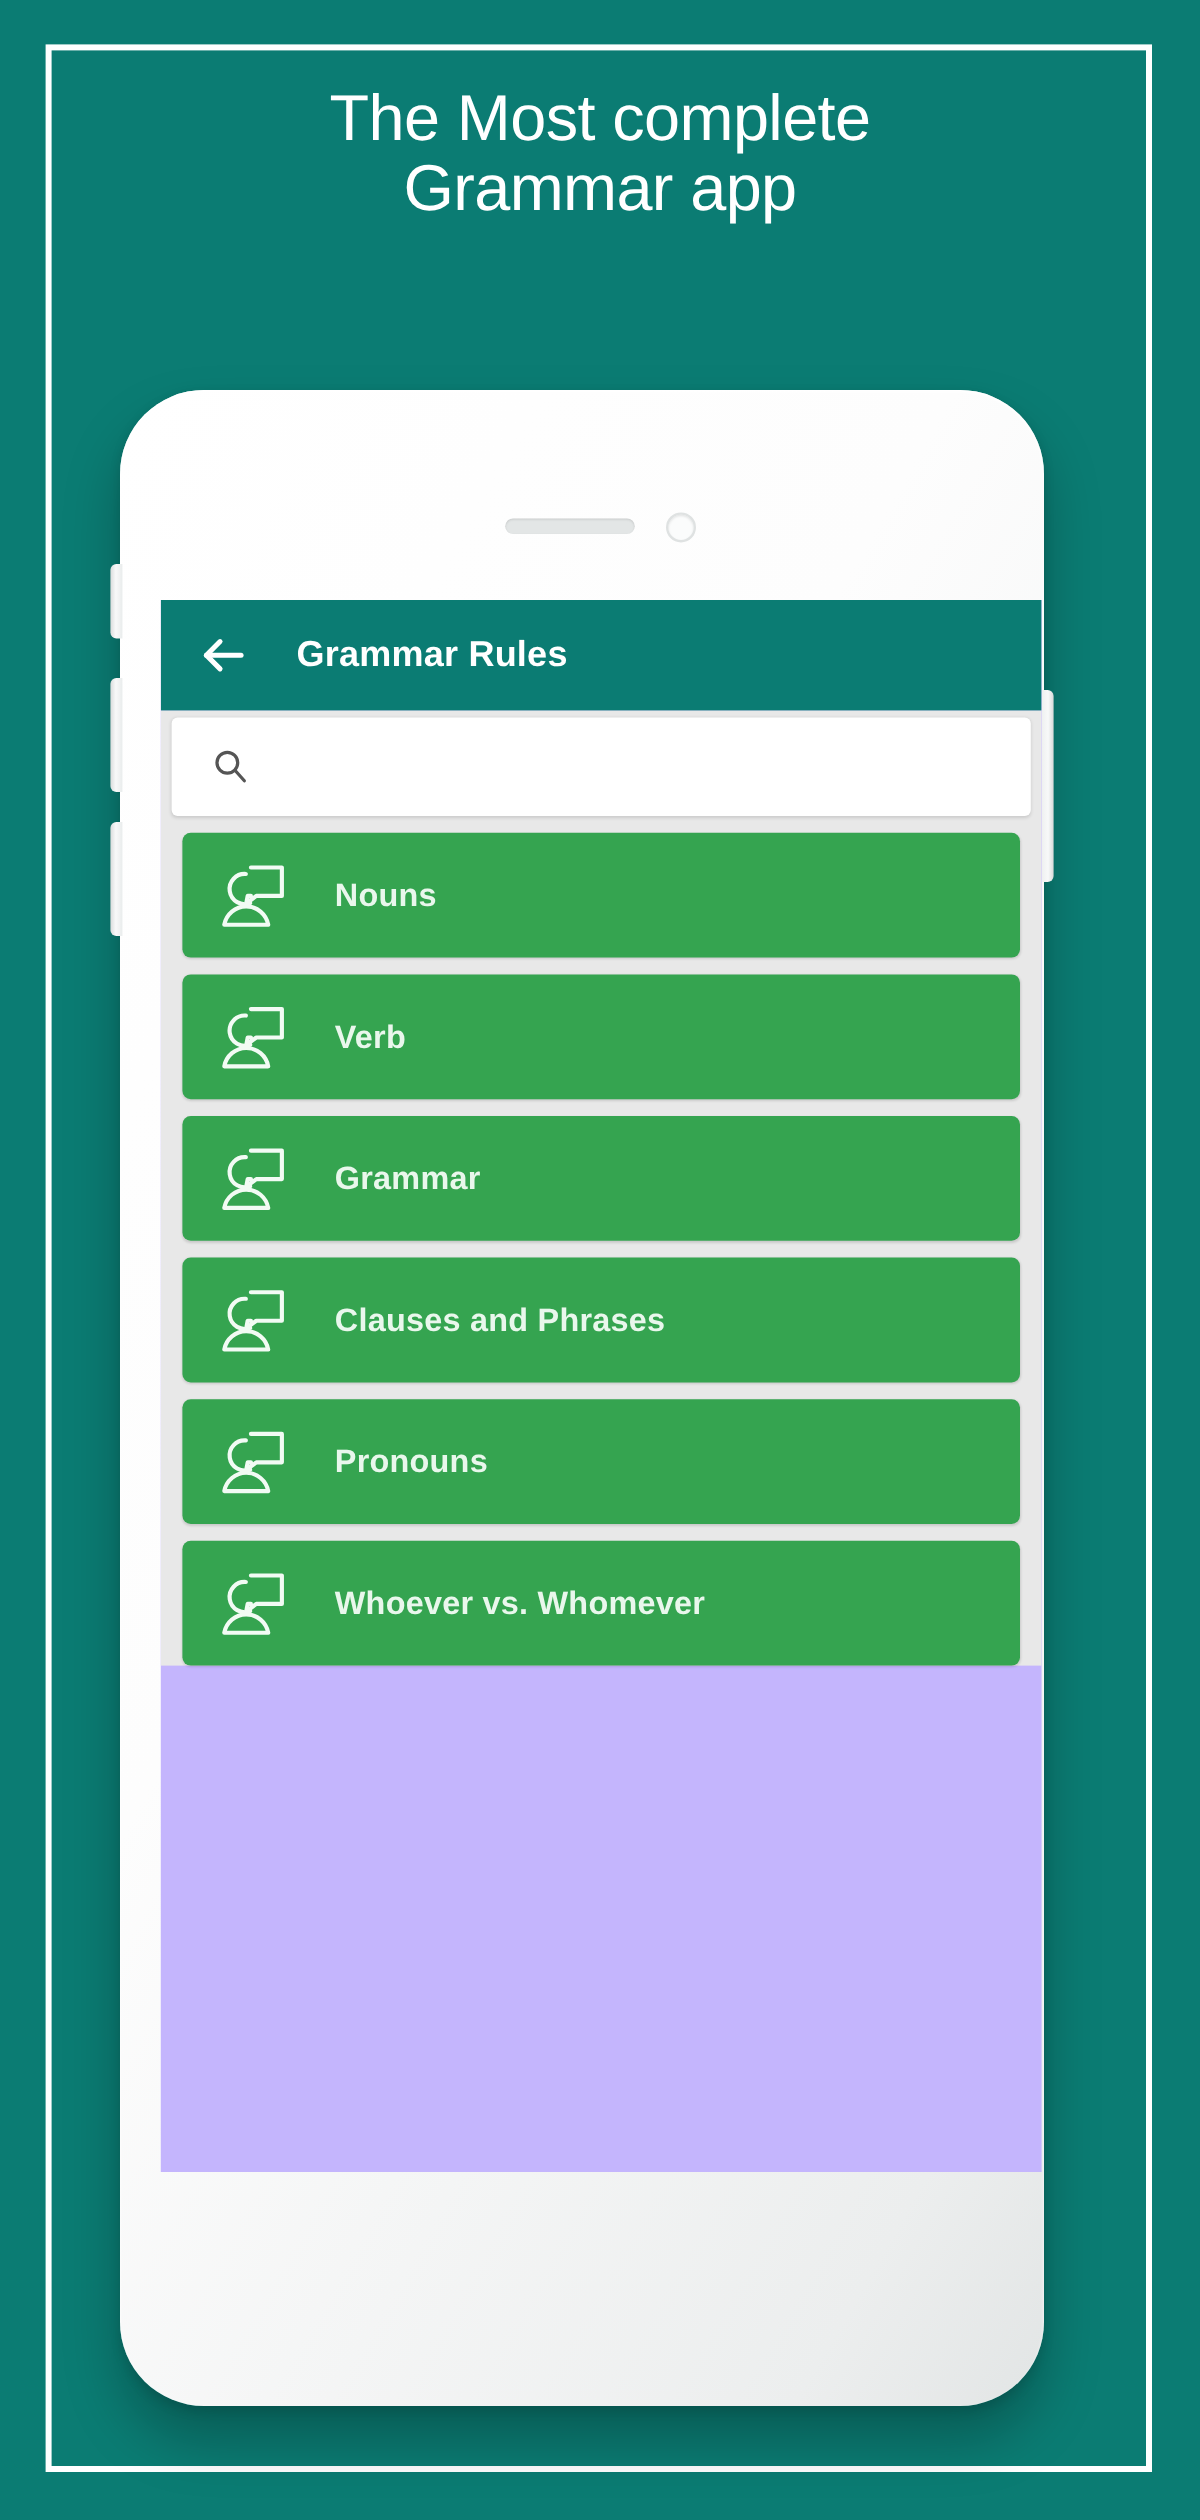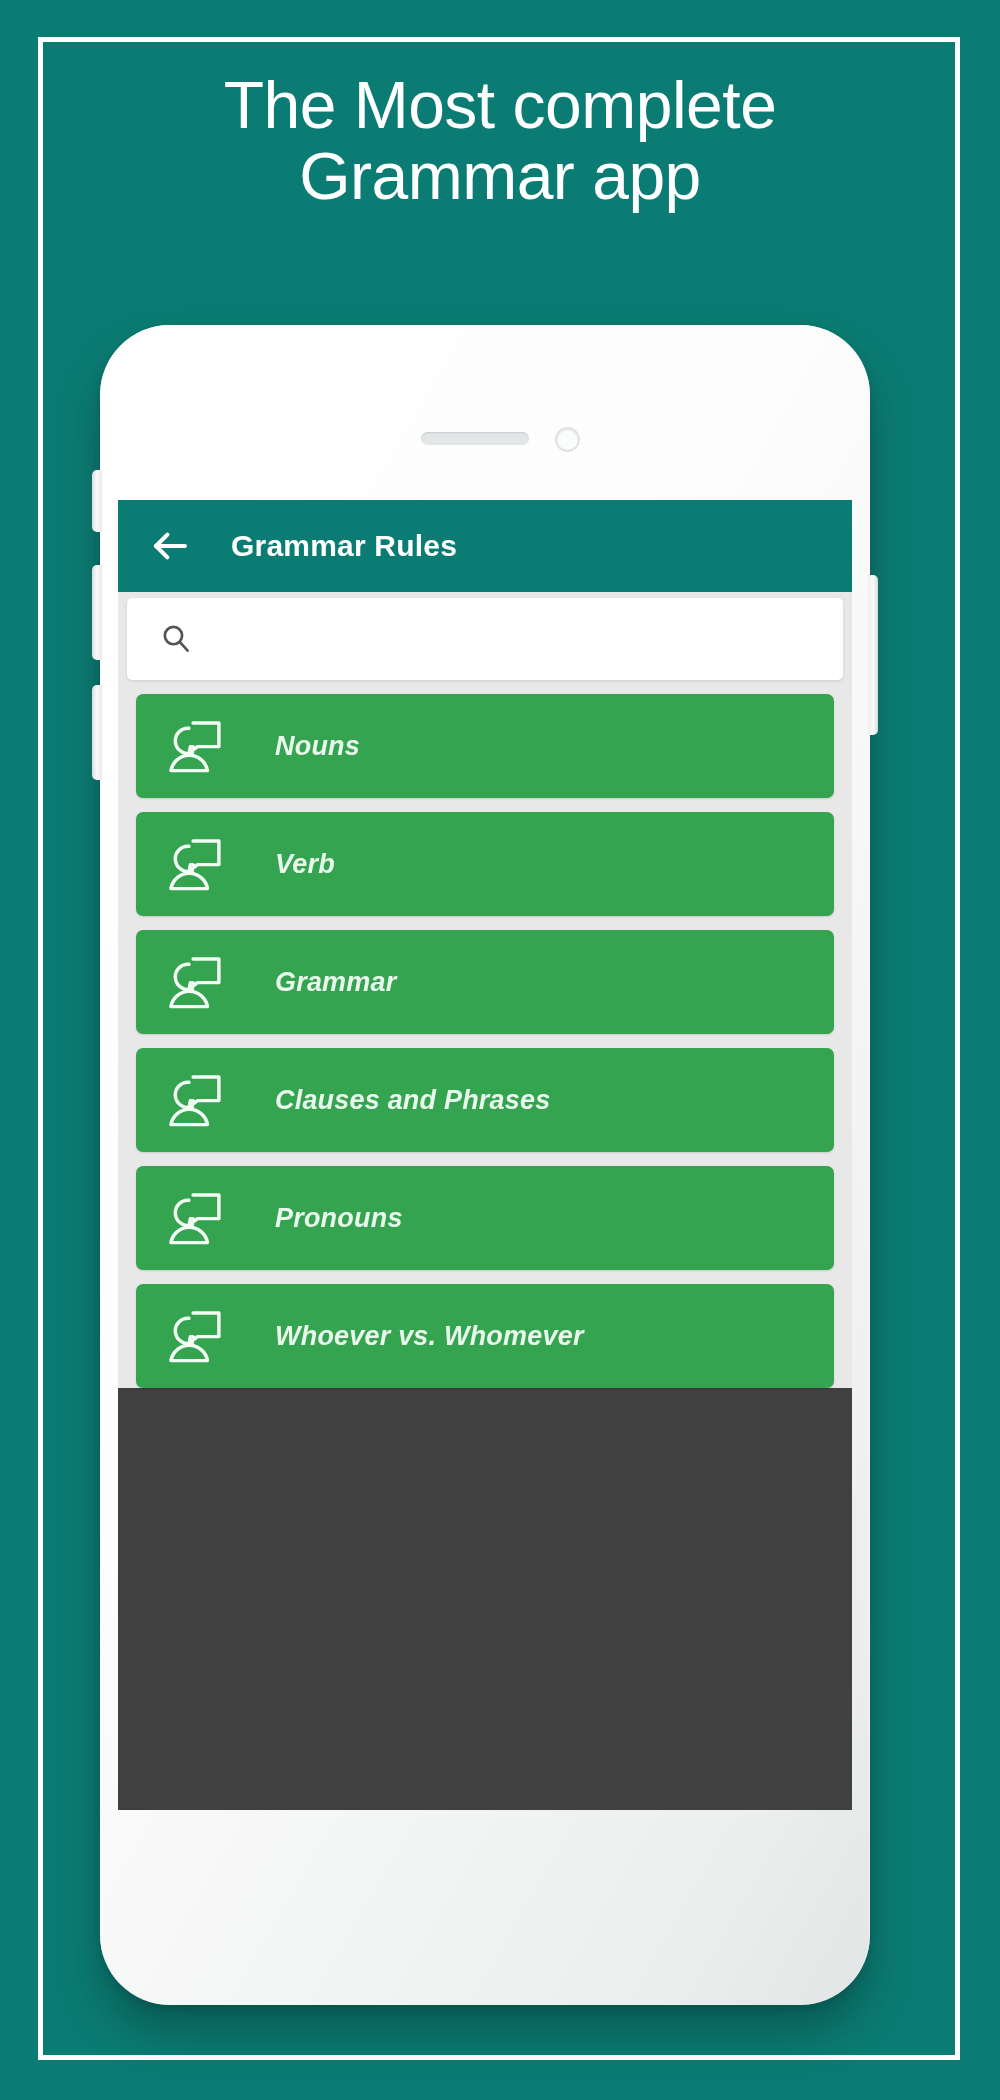--- a/index.html
+++ b/index.html
@@ -34,21 +34,21 @@
     pointer-events: none;
   }
 
   .headline {
     position: absolute;
     left: 60px;
     top: 70px;
     width: 880px;
     text-align: center;
     color: #ffffff;
-    font-size: 66px;
+    font-size: 54px;
     line-height: 1.08;
     font-weight: 400;
     letter-spacing: -0.5px;
     font-family: "Liberation Sans", sans-serif;
   }
   .headline .l1 { display: block; }
   .headline .l2 { display: block; }
 
   
   .phone {
@@ -103,25 +103,25 @@
     height: 21px;
     border-radius: 50%;
     background: #fbfcfc;
     border: 2px solid #dfe2e2;
     box-shadow: inset 0 1px 2px rgba(0,0,0,0.10);
   }
 
   
   .screen {
     position: absolute;
-    left: 18px;
+    left: 34px;
     top: 175px;
     width: 734px;
     height: 1310px;
-    background: #404040;
+    background: #c4b5fd;
     overflow: hidden;
   }
 
   .appbar {
     position: relative;
     height: 92px;
     background: #0b7c73;
     display: flex;
     align-items: center;
     padding: 0 0 0 30px;
@@ -191,27 +191,26 @@
     overflow: hidden;
   }
   .item-icon {
     width: 66px;
     height: 66px;
     margin-left: 25px;
     flex: 0 0 auto;
   }
   .item-icon svg { display: block; }
   .item-label {
-    margin-left: 48px;
+    margin-left: 36px;
     color: #e9f7ec;
     font-size: 27px;
     font-weight: bold;
     letter-spacing: 0.2px;
     white-space: nowrap;
-    font-style: italic;
   }
 </style>
 </head>
 <body>
 
 <div class="promo">
 
   <div class="outline-frame"></div>
 
   <div class="headline">

